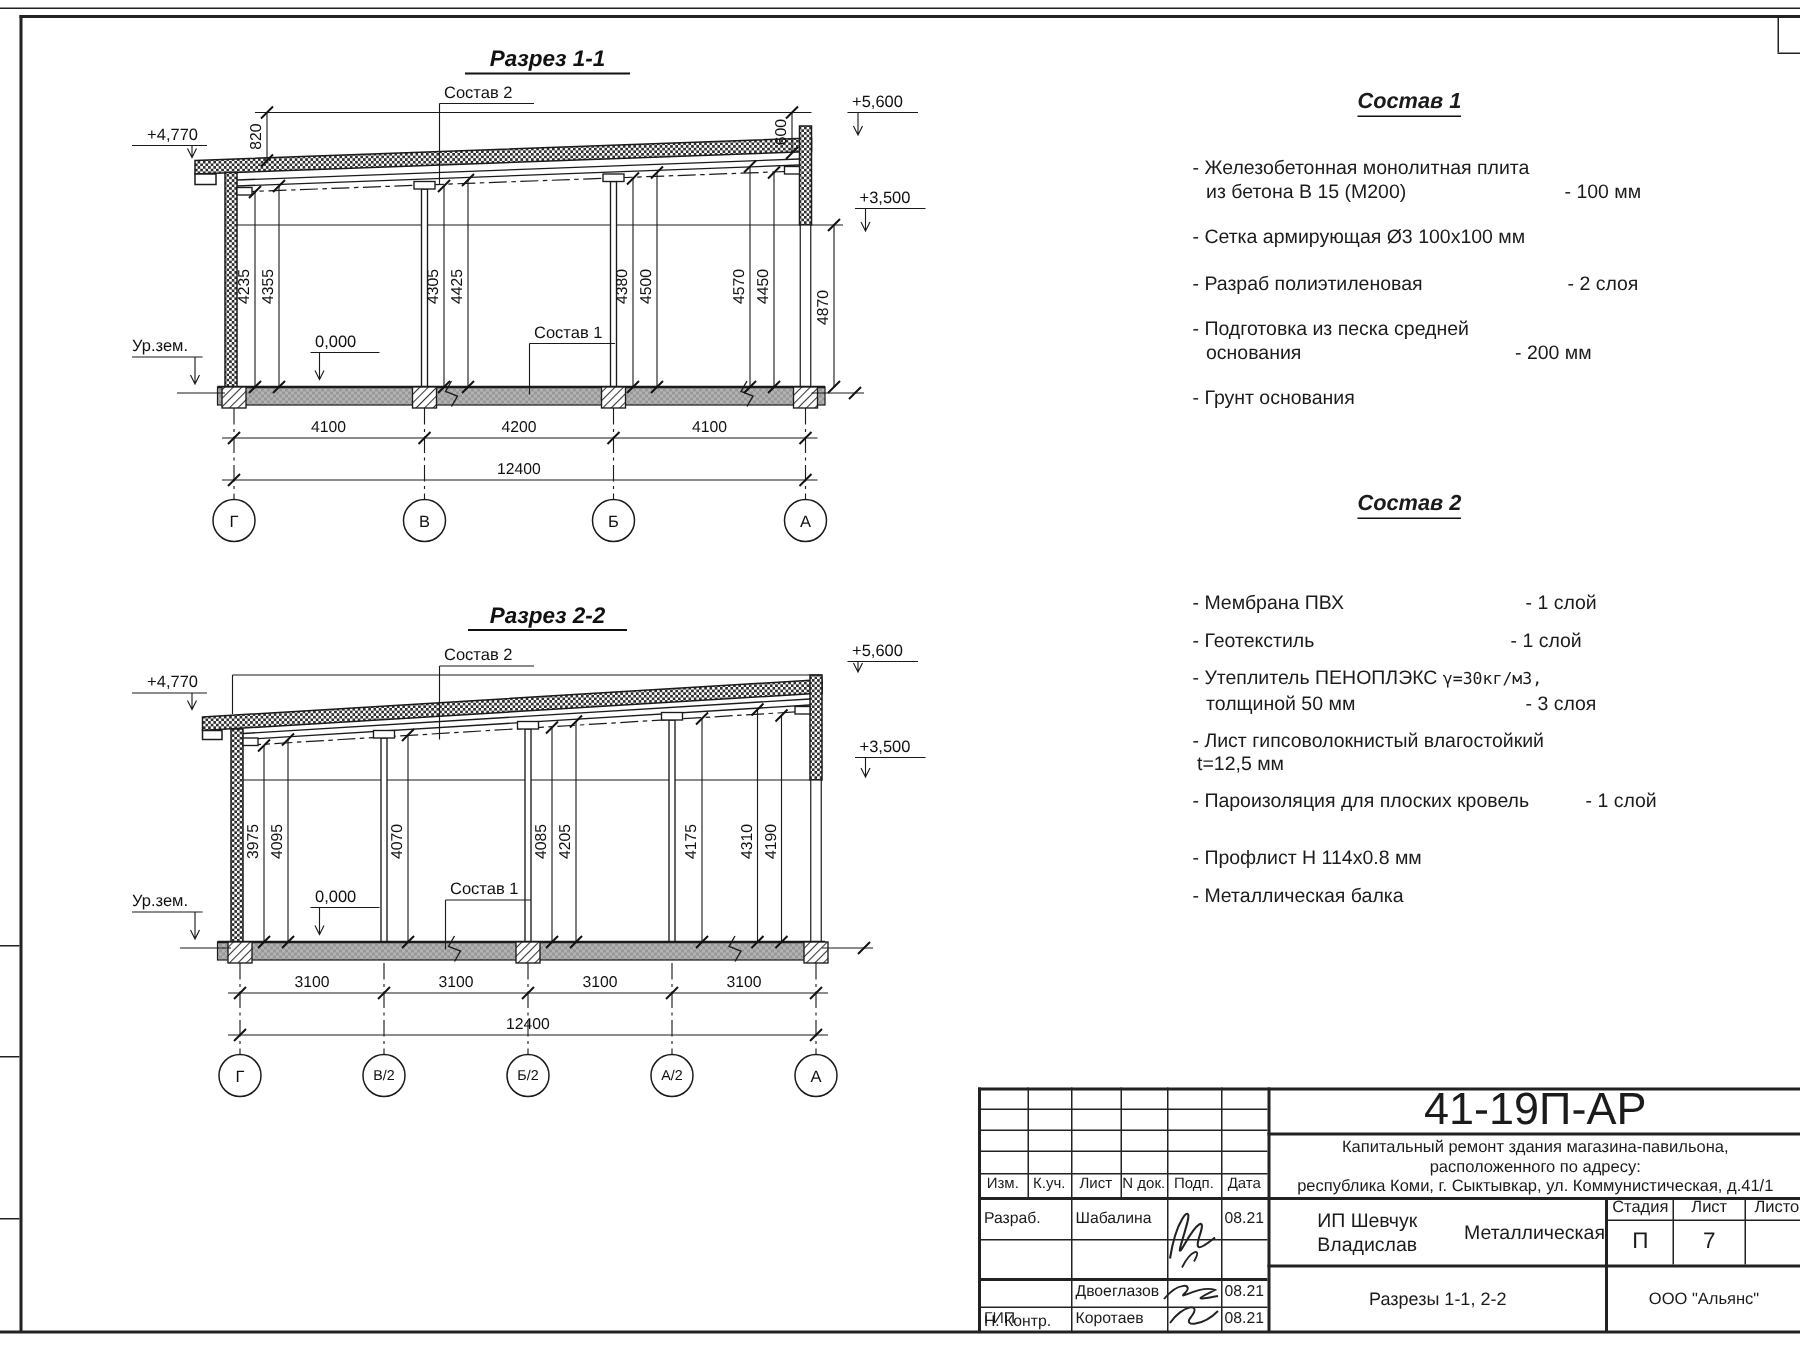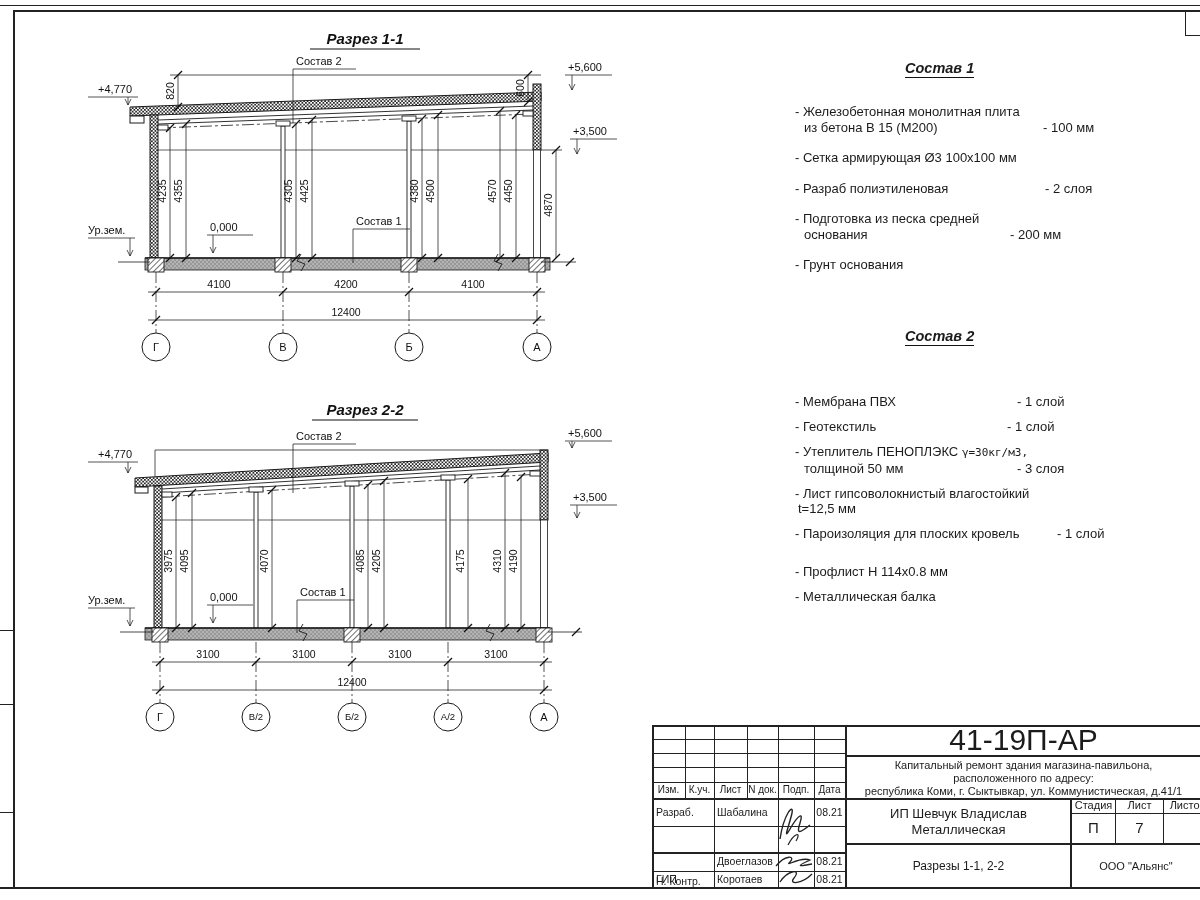--- a/index.html
+++ b/index.html
@@ -448,21 +448,21 @@
       <path d="M4,14 C14,2 24,4 18,10 C12,16 28,4 38,8 C30,12 20,16 40,12" fill="none" stroke="#222" stroke-width="1.3"></path>
       <path d="M8,30 C16,18 30,16 22,26 C16,33 30,32 40,22" fill="none" stroke="#222" stroke-width="1.3"></path>
     </svg>
 
     <div class="cell" style="left:847px;top:725px;width:353px;height:30px;font-size:30px;">41-19П-АР</div>
     <div class="cell abs" style="left:847px;top:757px;width:353px;height:41px;font-size:11px;flex-direction:column;line-height:13px;justify-content:flex-end;">
       <div>Капитальный ремонт здания магазина-павильона,</div>
       <div>расположенного по адресу:</div>
       <div>республика Коми, г. Сыктывкар, ул. Коммунистическая, д.41/1</div>
     </div>
-    <div class="cell" style="left:847px;top:800px;width:223px;height:43px;font-size:13px;flex-direction:column;line-height:16px;">
+    <div class="cell" style="left:847px;top:800px;width:223px;height:43px;font-size:13px;flex-direction:row;line-height:16px;">
       <div>ИП Шевчук Владислав</div>
       <div>Металлическая</div>
     </div>
     <div class="cell" style="left:1072px;top:798px;width:43px;height:15px;font-size:11px;">Стадия</div>
     <div class="cell" style="left:1116px;top:798px;width:47px;height:15px;font-size:11px;">Лист</div>
     <div class="cell" style="left:1164px;top:798px;width:47px;height:15px;font-size:11px;">Листов</div>
     <div class="cell" style="left:1072px;top:813px;width:43px;height:30px;font-size:15px;">П</div>
     <div class="cell" style="left:1116px;top:813px;width:47px;height:30px;font-size:15px;">7</div>
     <div class="cell" style="left:847px;top:845px;width:223px;height:43px;font-size:12px;border-radius:21px;">Разрезы 1-1, 2-2</div>
     <div class="cell" style="left:1072px;top:845px;width:128px;height:43px;font-size:11px;">ООО "Альянс"</div>

